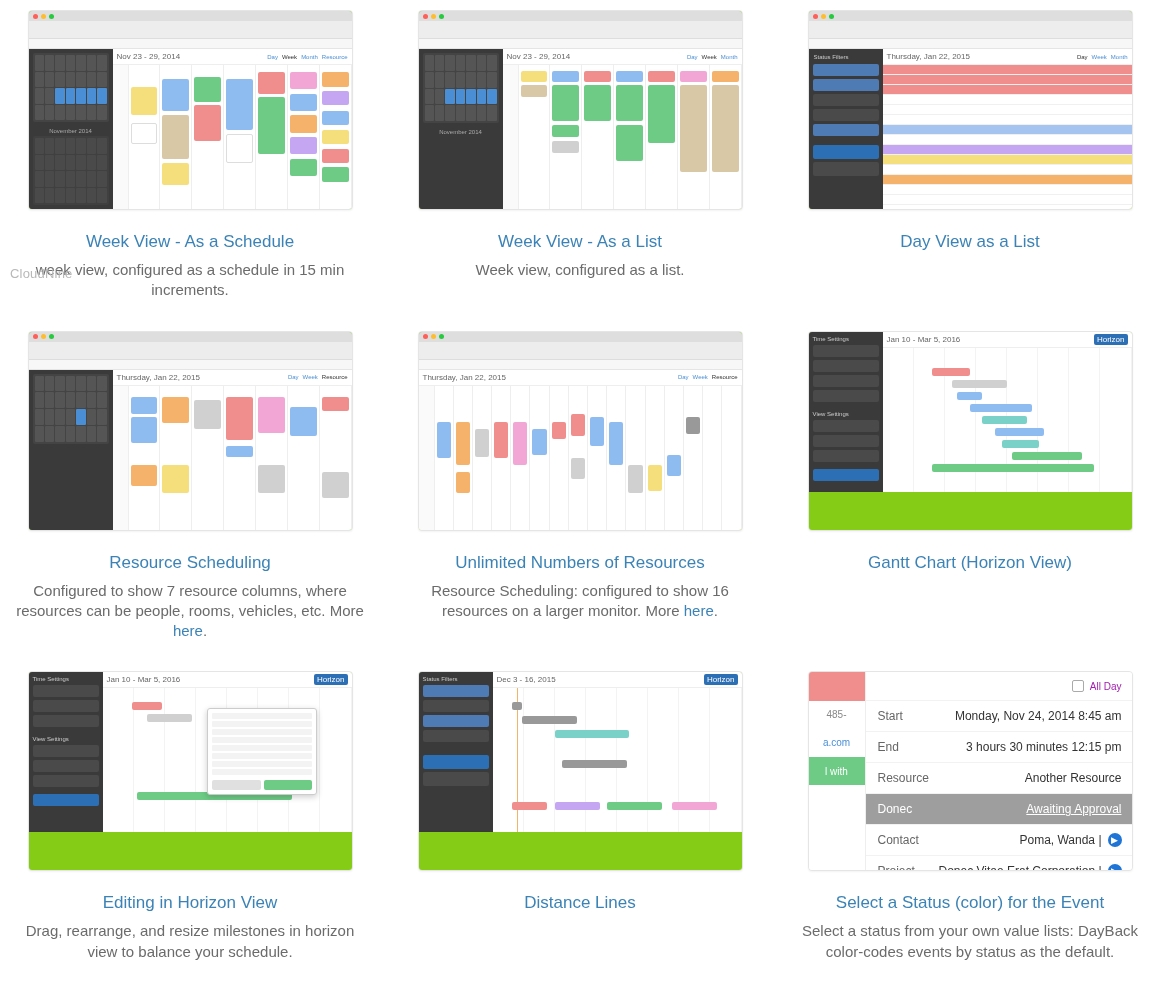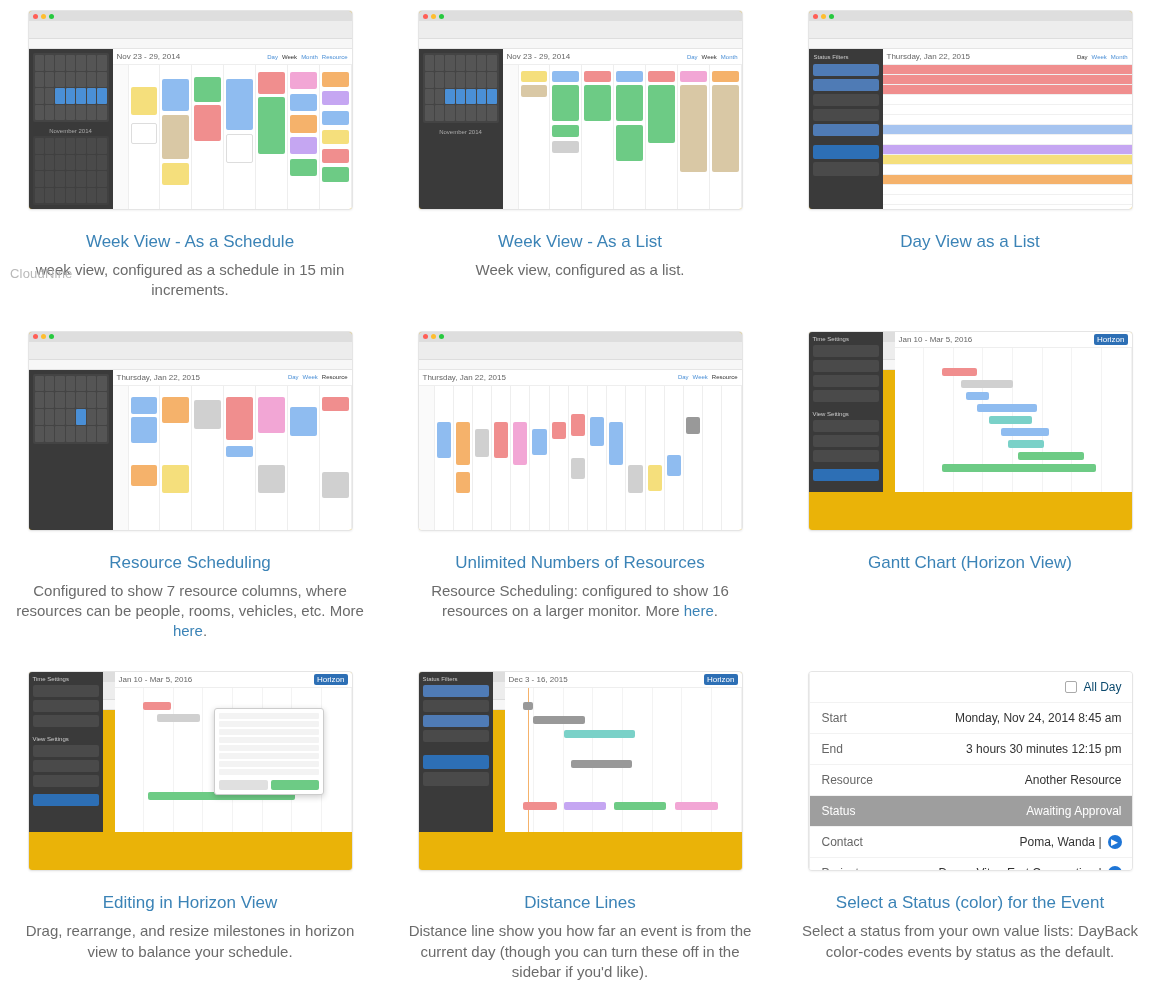--- a/index.html
+++ b/index.html
@@ -27,21 +27,21 @@
     border-radius: 4px;
     overflow: hidden;
     background: #f5f5f5;
     box-shadow: 0 1px 2px rgba(0,0,0,0.05);
     cursor: pointer;
   }
   .thumb-inner {
     position: relative;
     width: 100%;
     height: 198px;
-    background: #eab308;
+    background: #84cc16;
     overflow: hidden;
   }
   .mac-chrome {
     height: 10px;
     background: #dedede;
     display: flex;
     align-items: center;
     padding-left: 4px;
     gap: 3px;
   }
@@ -135,21 +135,20 @@
   .list-rows .row {
     height: 10px;
     border-bottom: 1px solid #f0f0f0;
     display: flex;
   }
 
   
   .gantt-area {
     position: absolute; inset: 0;
     display: flex;
-    gap: 12px;
   }
   .gantt-left {
     width: 74px; background: #3a3a3a;
     display: flex; flex-direction: column;
     padding: 4px; gap: 3px;
   }
   .gantt-left .setting { background: #4a4a4a; height: 12px; border-radius: 2px; }
   .gantt-left .btn { background: #2d6fb5; height: 12px; border-radius: 2px; margin-top: 4px;}
   .gantt-right {
     flex: 1; position: relative; background: #fff;
@@ -194,21 +193,21 @@
     display:flex; flex-direction:column; font-size:12px;
   }
   .closeup-right .frow {
     display:flex; align-items:center; justify-content:space-between;
     padding: 8px 12px; border-bottom: 1px solid #f2f2f2;
     color:#666;
   }
   .closeup-right .frow.sel { background:#9e9e9e; color:#fff; }
   .closeup-right .frow .label { color:inherit; font-size:12px;}
   .closeup-right .frow .value { color:#333; font-size:12px; display:flex; align-items:center; gap:6px;}
-  .closeup-right .frow.sel .value { color:#fff; }
+  .closeup-right .frow.sel .value { color:#fff;text-decoration:underline; }
   .arrow-circle {
     width:14px; height:14px; border-radius:50%; background:#1e75d6;
     display:inline-flex; align-items:center; justify-content:center;
     color:#fff; font-size:9px;
   }
 
   .title {
     color: #3b83b6;
     font-size: 17px;
     font-weight: 400;
@@ -867,47 +866,61 @@
             <div class="gbar" style="top:88px;left:28%;width:26%;background:#999"></div>
             <div class="gbar" style="top:130px;left:8%;width:14%;background:#f08e8e"></div>
             <div class="gbar" style="top:130px;left:25%;width:18%;background:#c5a6f2"></div>
             <div class="gbar" style="top:130px;left:46%;width:22%;background:#6dcb85"></div>
             <div class="gbar" style="top:130px;left:72%;width:18%;background:#f2a6d5"></div>
           </div>
         </div>
       </div>
     </div>
     <div class="title">Distance Lines</div>
-    <div class="desc">Distance line show you how far an event is from the current day (though you can turn these off in the sidebar if you'd like).</div>
   </div>
 
   <div class="card">
     <div class="thumb">
       <div class="closeup">
+        <div class="closeup-left">
+          <div class="chip" style="background:#f08e8e"></div>
+          <div class="chip" style="background:#fff;color:#888">
+              <span>485-</span>
+            </div>
+          <div class="chip" style="background:#fff;color:#4a8fd6">
+              <span>a.com</span>
+            </div>
+          <div class="chip" style="background:#6dcb85;color:#fff">
+              <span>l with</span>
+            </div>
+          <div class="chip" style="background:#fff"></div>
+          <div class="chip" style="background:#fff"></div>
+          <div class="chip" style="background:#fff"></div>
+        </div>
         <div class="closeup-right">
           <div class="frow" style="justify-content:flex-end;border-top:none">
-            <span style="display:inline-flex;align-items:center;gap:6px;color:#0c4a6e;font-size:12px">
+            <span style="display:inline-flex;align-items:center;gap:6px;color:#a21caf;font-size:10px">
                 <span style="width:12px;height:12px;border:1px solid #aaa;border-radius:2px;display:inline-block"></span>
                 <span>All Day</span>
               </span>
           </div>
           <div class="frow">
               <span class="label">Start</span>
               <span class="value">Monday, Nov 24, 2014   8:45 am</span>
             </div>
           <div class="frow">
               <span class="label">End</span>
               <span class="value">3 hours 30 minutes   12:15 pm</span>
             </div>
           <div class="frow">
               <span class="label">Resource</span>
               <span class="value">Another Resource</span>
             </div>
           <div class="frow sel">
-              <span class="label">Status</span>
+              <span class="label">Donec</span>
               <span class="value">Awaiting Approval</span>
             </div>
           <div class="frow">
               <span class="label">Contact</span>
               <span class="value">
                 <span>Poma, Wanda |</span>
                 <span class="arrow-circle">▶</span>
               </span>
             </div>
           <div class="frow">

